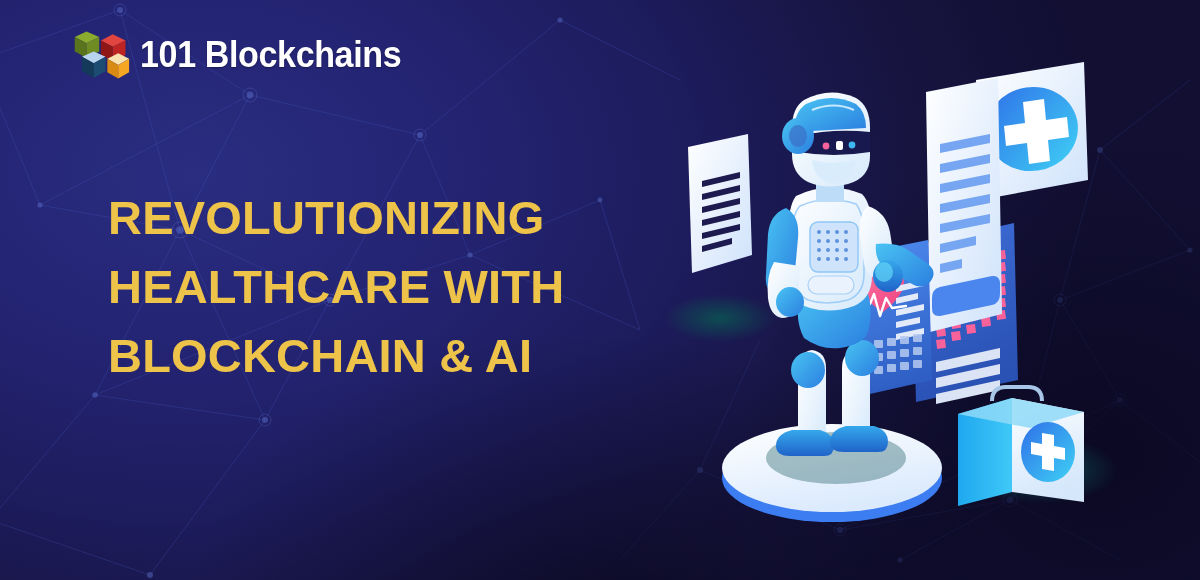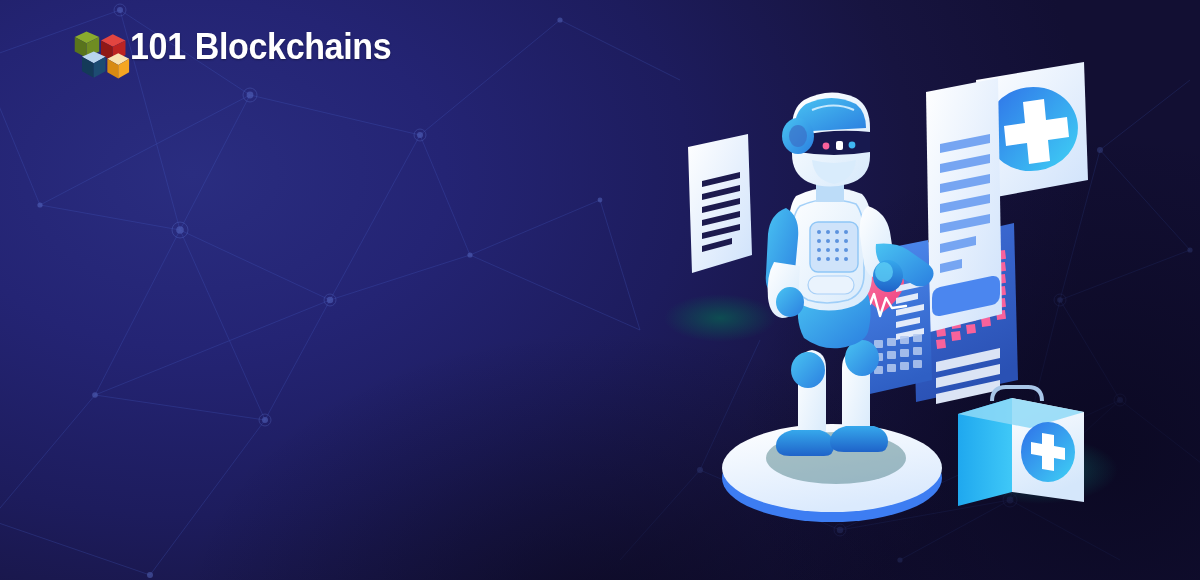--- a/index.html
+++ b/index.html
@@ -15,21 +15,21 @@
     content:"";position:absolute;inset:0;pointer-events:none;
     background:
       radial-gradient(ellipse 520px 460px at 92% 78%, rgba(9,7,30,.75) 0%, rgba(9,7,30,0) 70%),
       radial-gradient(ellipse 600px 420px at 50% 108%, rgba(8,6,26,.65) 0%, rgba(8,6,26,0) 70%);
   }
   
   .net{position:absolute;inset:0;opacity:.55;}
   .net2{position:absolute;inset:0;opacity:.42;}
 
   
-  .logo{position:absolute;left:72px;top:26px;display:flex;align-items:flex-start;z-index:6;}
+  .logo{position:absolute;left:72px;top:26px;display:flex;align-items:center;gap:10px;z-index:6;}
   .logo-mark{width:58px;height:58px;display:block;}
   .logo-text{
     color:#ffffff;font-weight:700;font-size:37px;letter-spacing:-0.4px;
     font-family:"Liberation Sans", sans-serif;
     transform:scaleX(.92);transform-origin:left center;
     text-shadow:0 1px 2px rgba(0,0,0,.35);white-space:nowrap;
   }
   
   .headline{
     position:absolute;left:108px;top:183px;z-index:6;width:520px;
@@ -142,20 +142,25 @@
 
       <g>
         <polygon points="51,30 63,36 51,43 39,36" fill="#f9e2b0"></polygon>
         <polygon points="39,36 51,43 51,58 39,51" fill="#d88a12"></polygon>
         <polygon points="63,36 63,51 51,58 51,43" fill="#f5a623"></polygon>
       </g>
     </svg>
     <span class="logo-text">101 Blockchains</span>
   </div>
 
+  <div class="headline">
+    <div>REVOLUTIONIZING</div>
+    <div>HEALTHCARE WITH</div>
+    <div>BLOCKCHAIN &amp; AI</div>
+  </div>
 
   <div class="art">
   <svg width="540" height="520" viewBox="0 0 540 520">
     <defs>
       <linearGradient id="gWhiteCard" x1="0" y1="0" x2="1" y2="1">
         <stop offset="0" stop-color="#ffffff"></stop>
             <stop offset="1" stop-color="#cfe2fb"></stop>
       </linearGradient>
       <linearGradient id="gBlueCard" x1="0" y1="0" x2="0.2" y2="1">
         <stop offset="0" stop-color="#4f8cf0"></stop>

